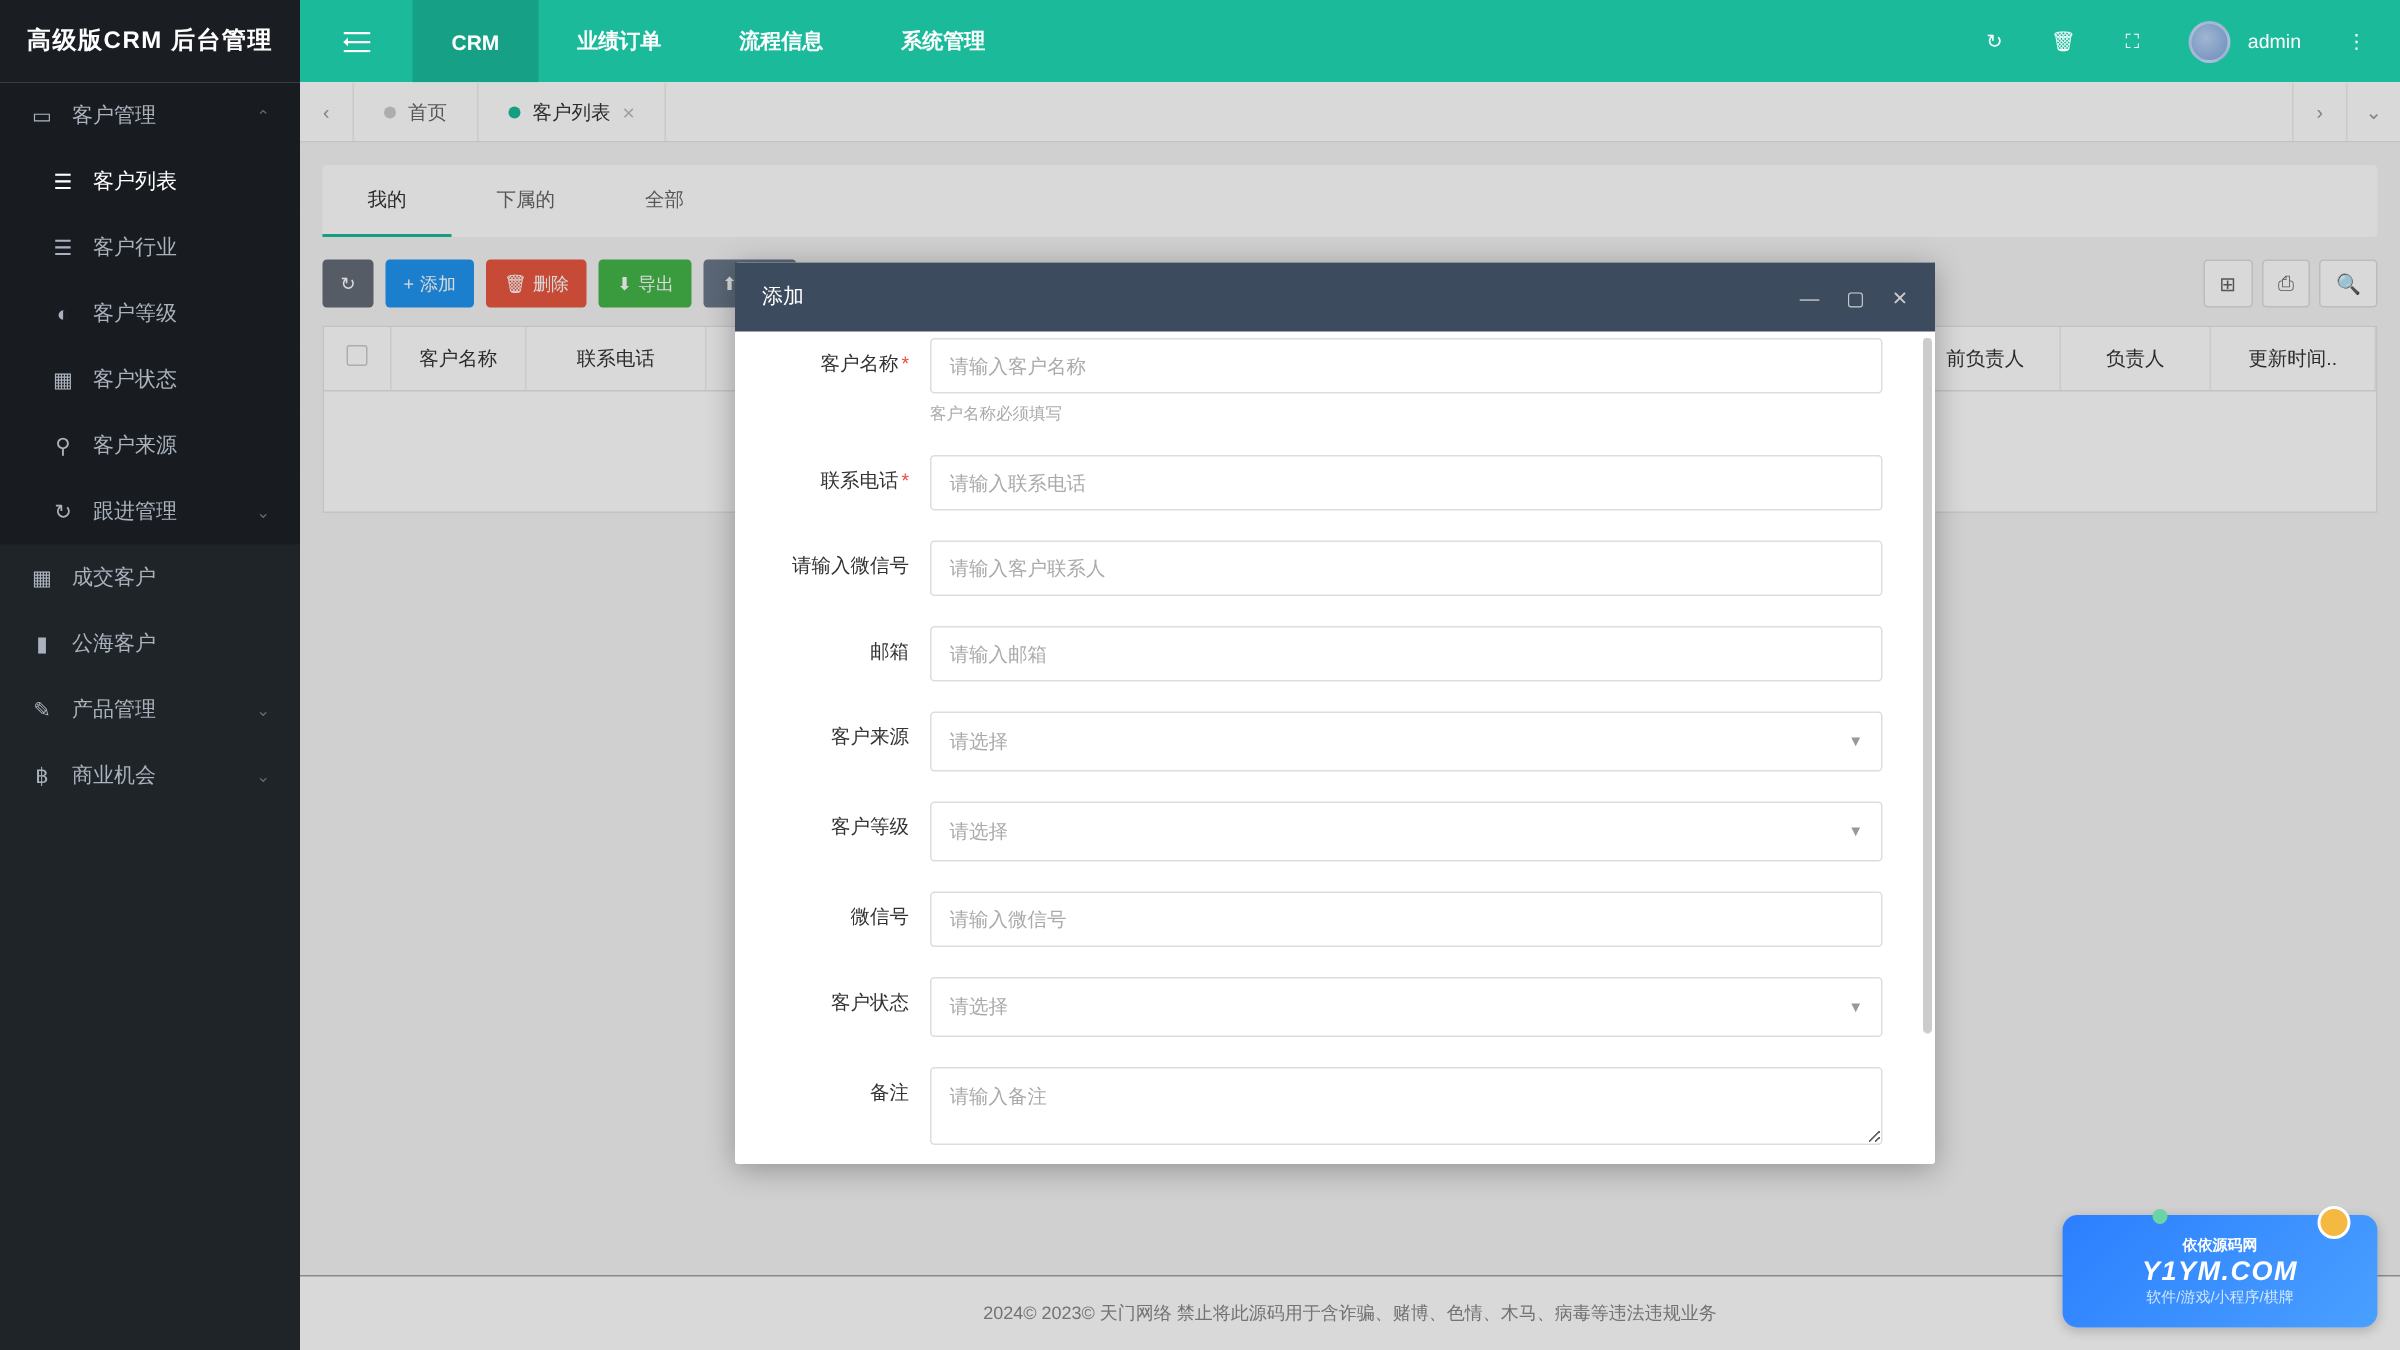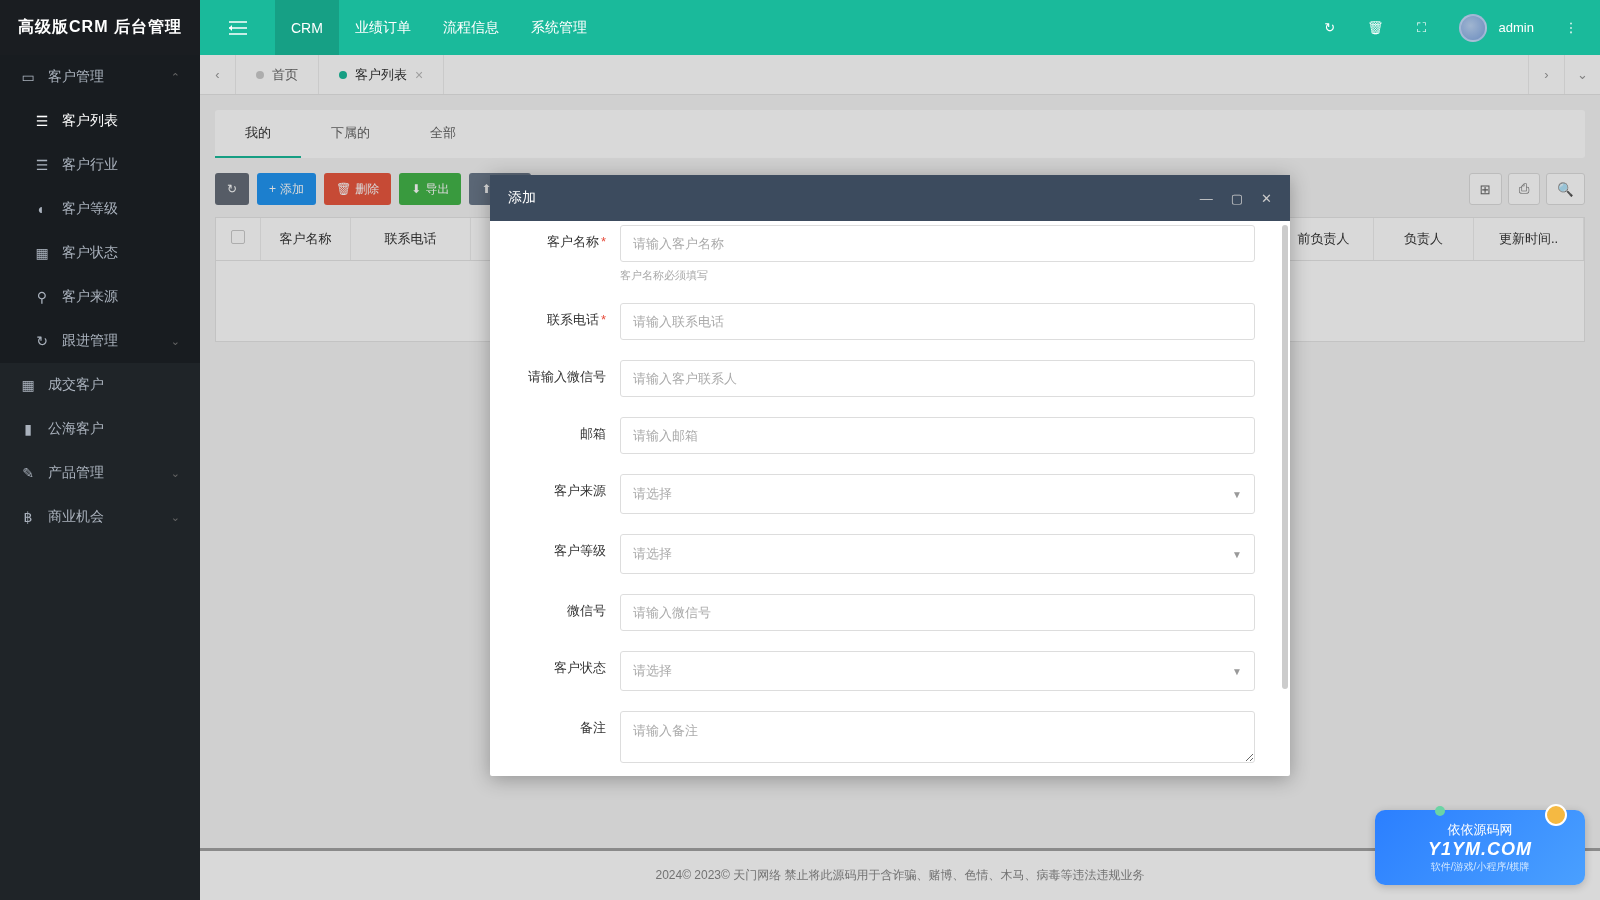--- a/index.html
+++ b/index.html
@@ -3,21 +3,21 @@
   <meta charset="utf-8">
   <style>
     * { margin: 0; padding: 0; box-sizing: border-box; }
     body { font-family: "Microsoft YaHei", "PingFang SC", sans-serif; font-size: 13px; color: #333; background: #f5f5f5; width: 1600px; height: 900px; overflow: hidden; position: relative; }
     
     
     .header { height: 55px; background: #1aba9b; display: flex; align-items: center; color: #fff; gap: 10px; }
     .logo { width: 200px; height: 55px; background: #1a1d21; display: flex; align-items: center; justify-content: center; font-size: 16px; font-weight: bold; letter-spacing: 1px; }
     .header-toggle { width: 55px; display: flex; align-items: center; justify-content: center; cursor: pointer; height: 55px; }
     .nav-tabs { display: flex; height: 55px; }
-    .nav-tab { padding: 0 16px; display: flex; align-items: center; cursor: pointer; color: #fff; font-size: 14px; }
+    .nav-tab { padding: 0 26px; display: flex; align-items: center; cursor: pointer; color: #fff; font-size: 14px; font-weight: bold; }
     .nav-tab.active { background: #16a085; }
     .header-right { margin-left: auto; display: flex; align-items: center; gap: 28px; padding-right: 20px; }
     .header-icon { cursor: pointer; width: 18px; height: 18px; display: flex; align-items: center; justify-content: center; color: #fff; }
     .user-area { display: flex; align-items: center; gap: 12px; cursor: pointer; }
     .avatar { width: 28px; height: 28px; border-radius: 50%; background: radial-gradient(circle at 40% 40%, #a0b5d0, #6b8cbf); border: 2px solid rgba(255,255,255,0.3); }
     
     
     .container { display: flex; height: calc(100% - 55px); }
     .sidebar { width: 200px; background: #1f2428; color: #aab2bd; overflow-y: auto; }
     .menu-item { padding: 13px 20px; display: flex; align-items: center; gap: 12px; cursor: pointer; font-size: 14px; position: relative; }
@@ -59,21 +59,21 @@
     
     
     .table-wrap { background: #fff; border: 1px solid #e5e5e5; }
     .table-header { display: flex; border-bottom: 1px solid #e5e5e5; }
     .th { padding: 12px 10px; font-size: 13px; color: #333; border-right: 1px solid #eee; text-align: center; }
     .th.check { width: 45px; }
     .th-rest { flex: 1; }
     .table-body { height: 80px; }
     
     
-    .footer { text-align: center; padding: 16px; color: #888; font-size: 12px; background: #fff; border-top: 3px solid #a3a3a3; }
+    .footer { text-align: center; padding: 16px; color: #888; font-size: 12px; background: #fff; border-top: 1px solid #a3a3a3; }
     
     
     .modal-backdrop { position: absolute; top: 55px; left: 200px; right: 0; bottom: 0; background: rgba(0,0,0,0.15); z-index: 100; }
     .modal { position: absolute; top: 175px; left: 50%; margin-left: -310px; width: 800px; background: #fff; box-shadow: 0 3px 20px rgba(0,0,0,0.3); z-index: 101; border-radius: 2px; }
     .modal-header { background: #3c4b5e; color: #fff; padding: 14px 18px; display: flex; align-items: center; justify-content: space-between; }
     .modal-title { font-size: 14px; }
     .modal-controls { display: flex; gap: 18px; }
     .modal-ctrl { cursor: pointer; font-size: 13px; color: #ccc; }
     .modal-body { padding: 4px 35px; max-height: 555px; overflow-y: auto; }
     .form-row { display: flex; align-items: flex-start; margin-bottom: 20px; }
@@ -88,21 +88,21 @@
     .help-text { font-size: 11px; color: #aaa; margin-top: 6px; margin-bottom: 10px; }
     .form-textarea { width: 100%; padding: 10px 12px; border: 1px solid #ddd; border-radius: 3px; font-size: 13px; min-height: 40px; resize: vertical; }
     .form-textarea::placeholder { color: #aaa; }
     .scrollbar-track { position: absolute; right: 2px; top: 50px; bottom: 5px; width: 8px; }
     .scrollbar-thumb { position: absolute; right: 0; width: 6px; height: 85%; background: #ccc; border-radius: 3px; }
     
     
     .watermark { position: absolute; bottom: 15px; right: 15px; width: 210px; height: 75px; background: linear-gradient(135deg, #2b7fff, #4aa0ff); border-radius: 10px; z-index: 200; display: flex; flex-direction: column; align-items: center; justify-content: center; color: #fff; box-shadow: 0 2px 8px rgba(0,0,0,0.2); }
     .wm-circle { position: absolute; top: -6px; right: 18px; width: 22px; height: 22px; border-radius: 50%; background: #f5b942; border: 2px solid #fff; }
     .wm-dot { position: absolute; width: 10px; height: 10px; border-radius: 50%; background: #6bd4a5; top: -4px; left: 60px; }
-    .wm-title { font-size: 13px; font-weight: normal; }
+    .wm-title { font-size: 10px; font-weight: bold; }
     .wm-domain { font-size: 18px; font-weight: bold; font-style: italic; letter-spacing: 1px; }
     .wm-sub { font-size: 10px; color: #cfe6ff; }
     
     .checkbox-box { width: 14px; height: 14px; border: 1px solid #ccc; margin: 0 auto; border-radius: 2px; }
   </style>
 </head>
 <body>
 
 <div class="header">
   <div class="logo">高级版CRM 后台管理</div>

